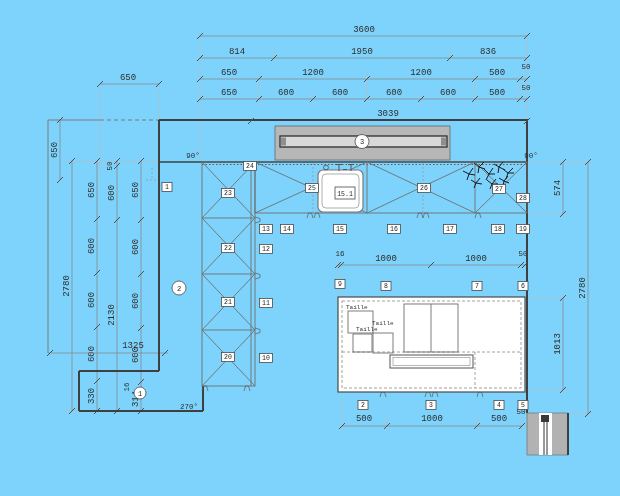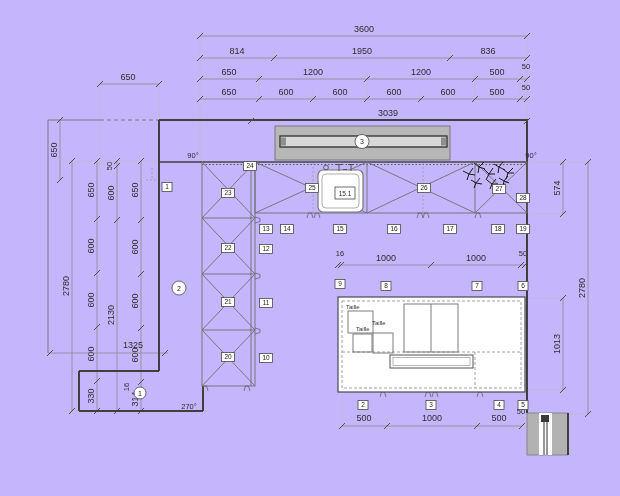--- a/index.html
+++ b/index.html
@@ -1,17 +1,17 @@
 <!DOCTYPE html>
 <html><head>
 <meta charset="utf-8">
 <style>
   html,body{margin:0;padding:0;background:#fff;}
-  #stage{position:relative;width:620px;height:496px;background:#c4b5fd;overflow:hidden;
-         font-family:Liberation Sans, sans-serif;}
+  #stage{position:relative;width:620px;height:496px;background:#7dd3fc;overflow:hidden;
+         font-family:Liberation Mono, monospace;}
   svg{display:block}
   .dimline{stroke:#8c8c8c;stroke-width:.8;fill:none}
   .tick{stroke:#4f4f4f;stroke-width:1;fill:none}
   .ext{stroke:#bdbdbd;stroke-width:.6;fill:none}
   .wall{stroke:#3f3f3f;stroke-width:2;fill:none}
   .wall-thin{stroke:#3f3f3f;stroke-width:1.4;fill:none}
   .outer{stroke:#7a7a7a;stroke-width:1;fill:none}
   .cab{stroke:#6f6f6f;stroke-width:.9;fill:none}
   .dash{stroke:#8a8a8a;stroke-width:.8;fill:none;stroke-dasharray:3 2}
   .dash2{stroke:#999;stroke-width:.8;fill:none;stroke-dasharray:2 2}

